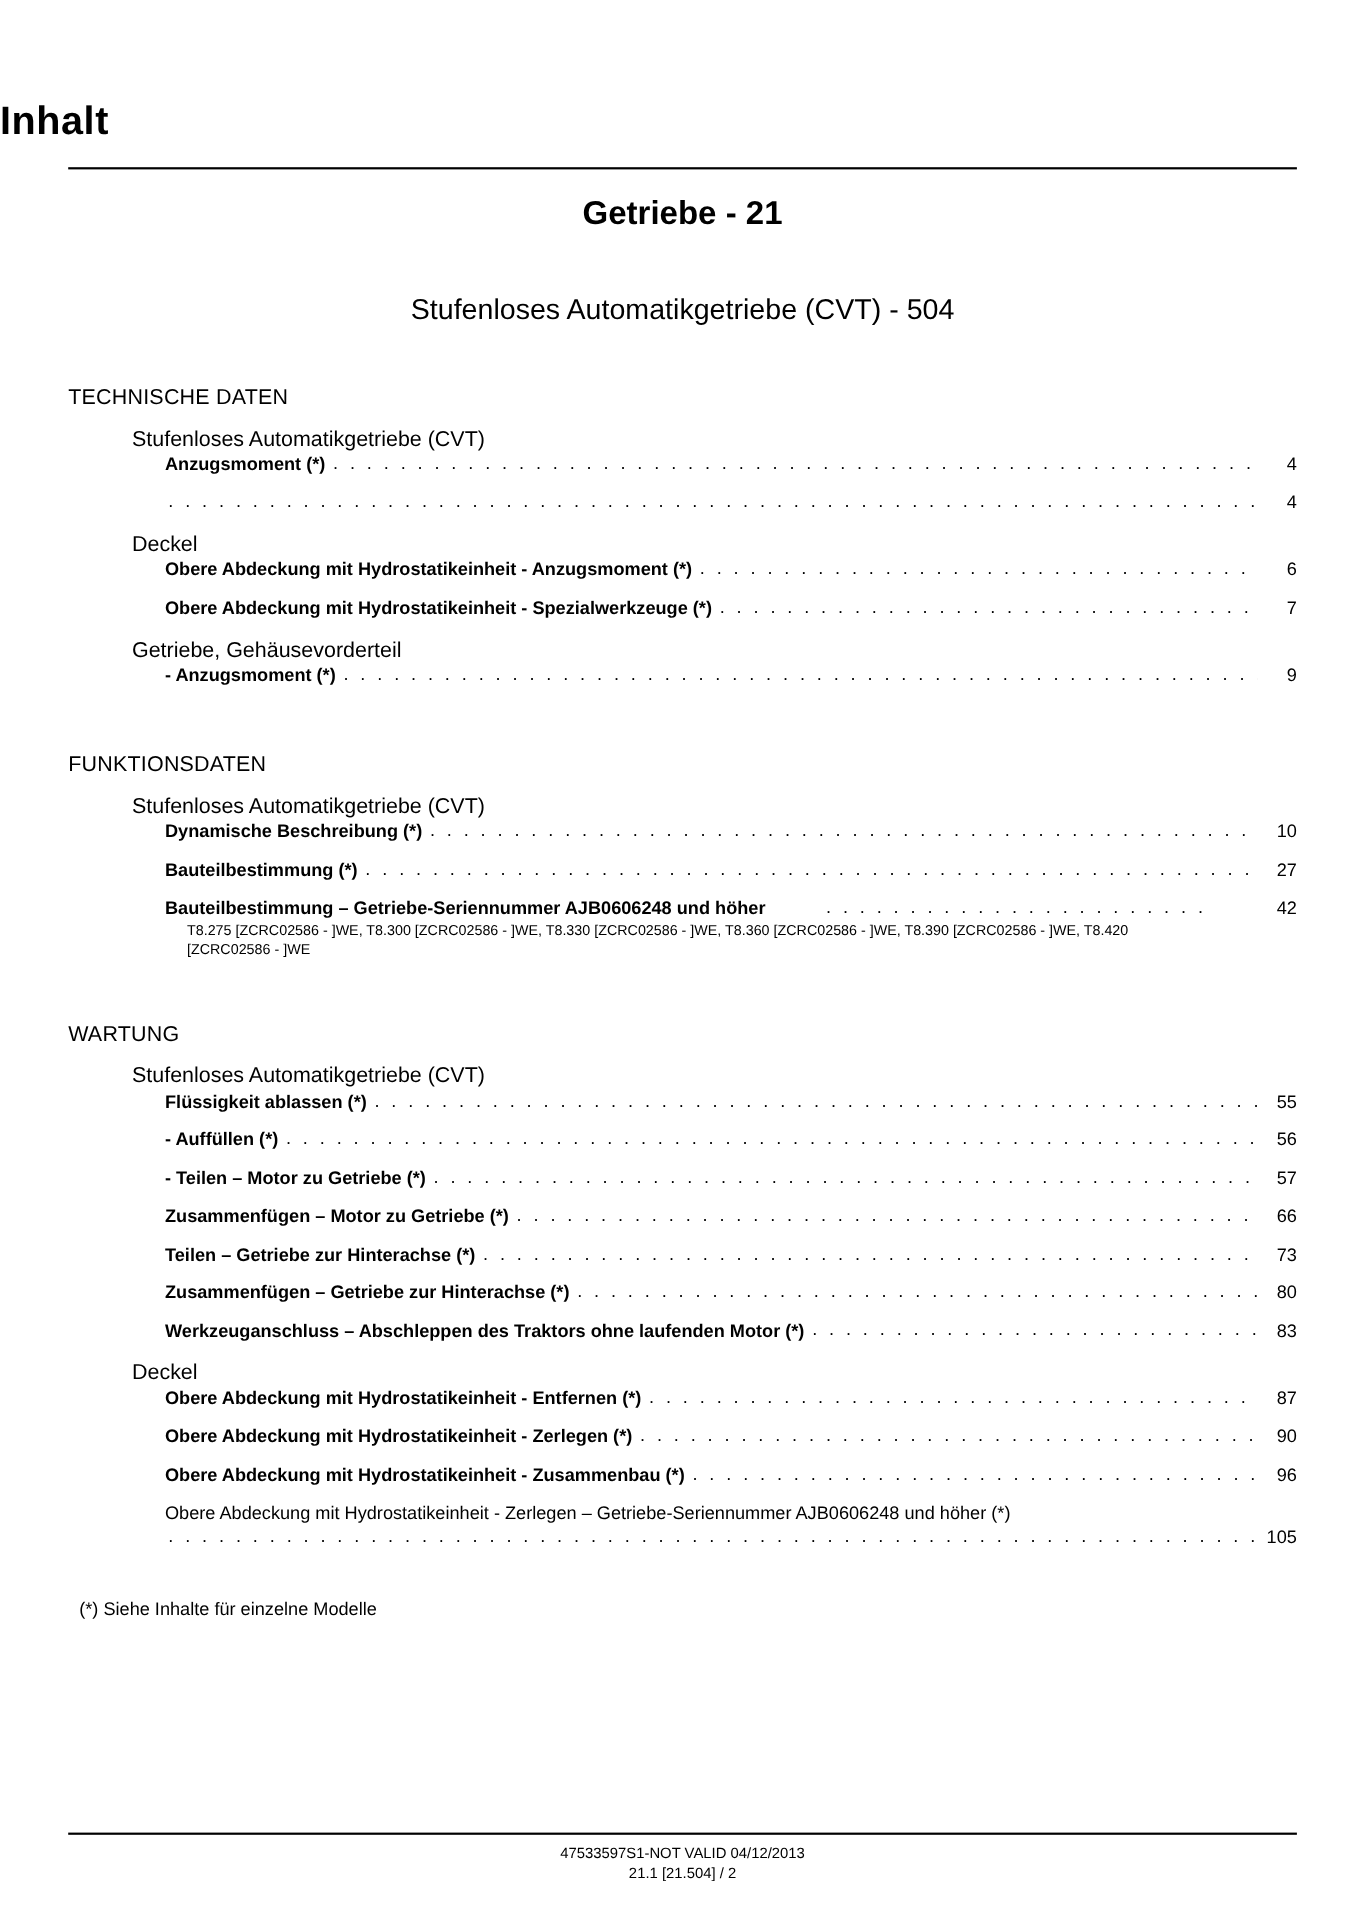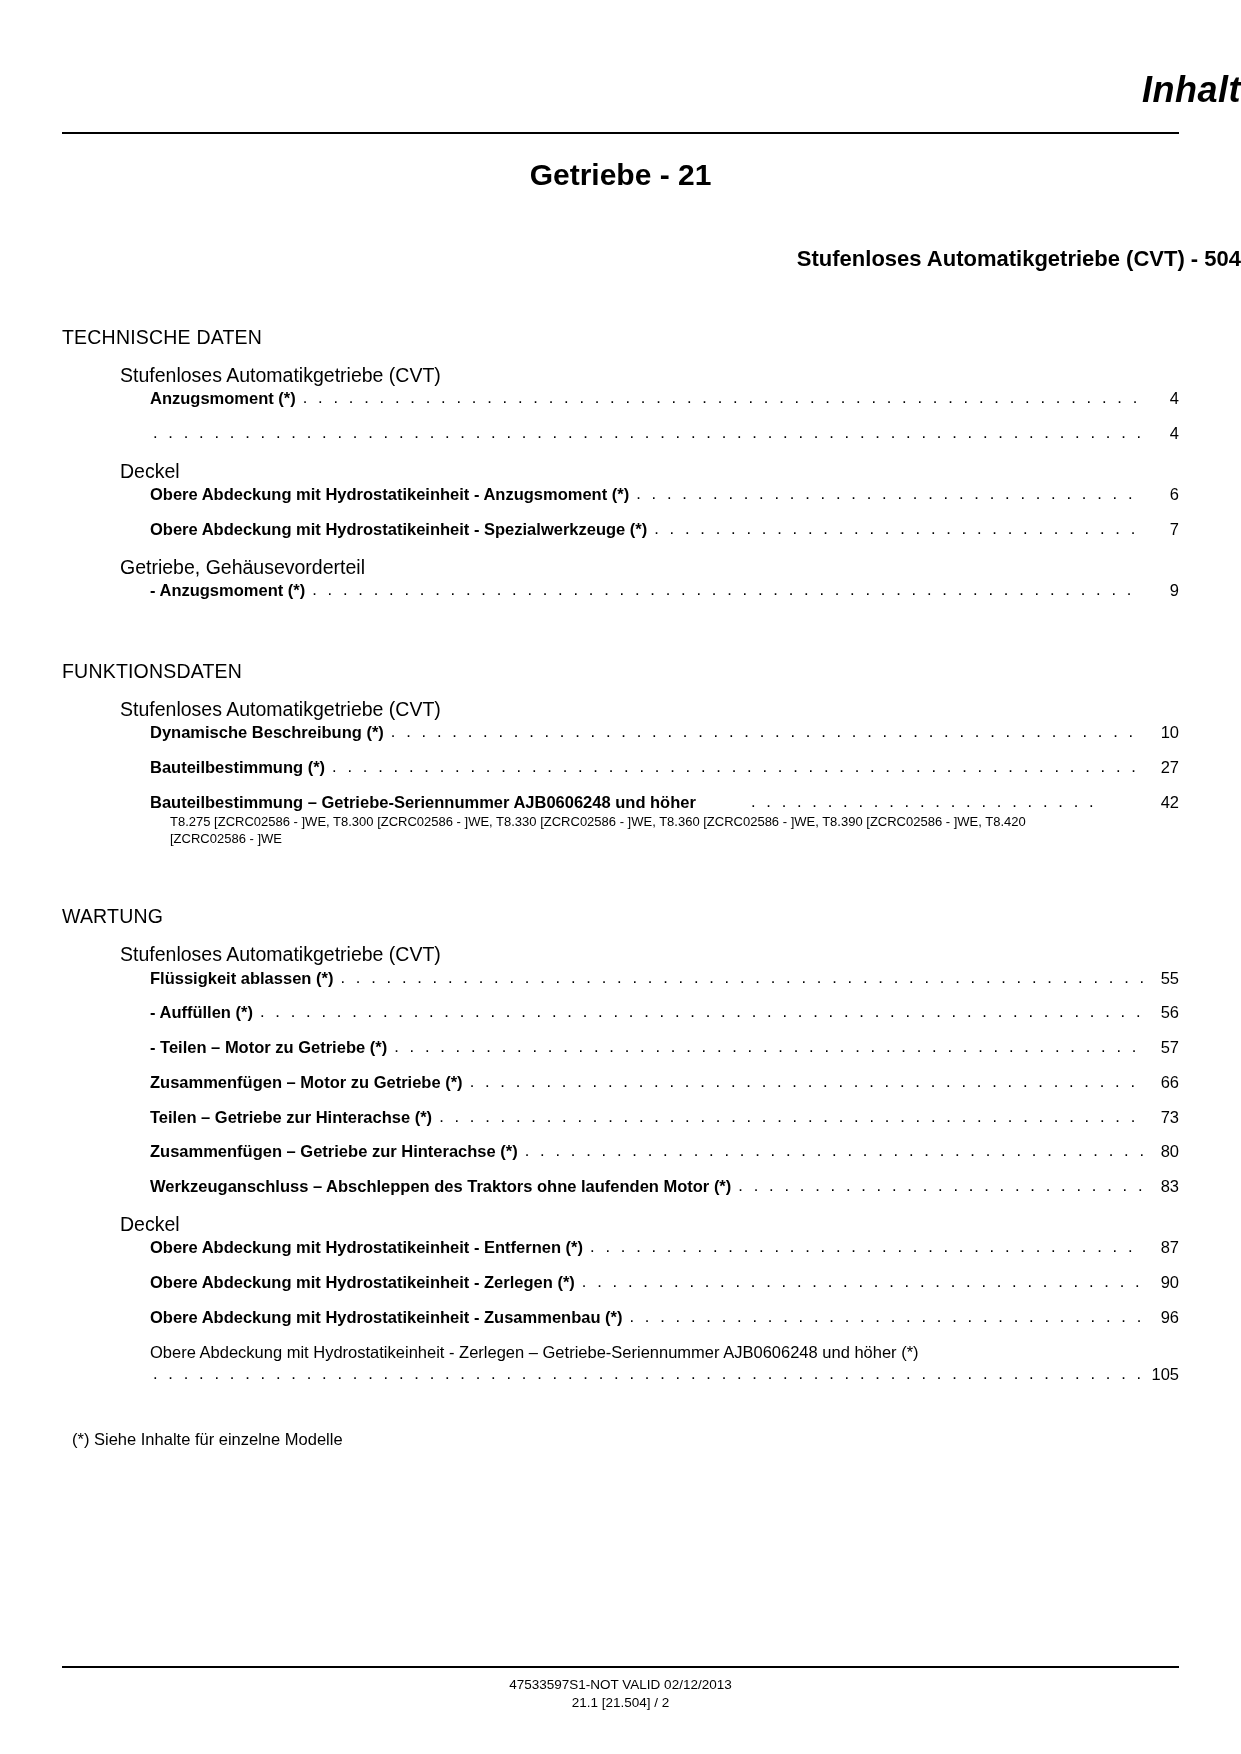--- a/index.html
+++ b/index.html
@@ -18,48 +18,47 @@
   .page {
     position: relative;
     width: 1241px;
     height: 1754px;
     box-sizing: border-box;
     padding: 0;
   }
 
   
   .doc-title {
-    text-align: right;
+    text-align: left;
     font-size: 36px;
     font-weight: bold;
     letter-spacing: 0.5px;
     margin: 0;
-    padding-top: 72px;
+    padding-top: 92px;
     line-height: 1.0;
-    font-style: italic;
   }
   .header-rule {
     margin: 24px 62px 0 62px;
     border: 0;
     border-top: 2.5px solid #000;
     height: 0;
   }
 
   .chapter-title {
     text-align: center;
     font-size: 30px;
     font-weight: bold;
     margin: 0;
     padding-top: 26px;
     line-height: 1.0;
   }
   .section-title {
-    text-align: right;
-    font-size: 22px;
-    font-weight: bold;
+    text-align: center;
+    font-size: 26px;
+    font-weight: normal;
     margin: 0;
     padding-top: 58px;
     line-height: 1.0;
   }
 
   
   .toc {
     margin: 0 62px 0 62px;
     padding-top: 56px;
   }
@@ -310,17 +309,17 @@
             </div>
           </div>
         </div>
       </div>
     </div>
 
   <div class="footnote-star">(*) Siehe Inhalte für einzelne Modelle</div>
 
   <div class="footer">
     <hr class="footer-rule">
-    <div class="footer-line">47533597S1-NOT VALID 02/12/2013</div>
+    <div class="footer-line">47533597S1-NOT VALID 04/12/2013</div>
     <div class="footer-line">21.1 [21.504] / 2</div>
   </div>
 
 </div>
 
 </body></html>

